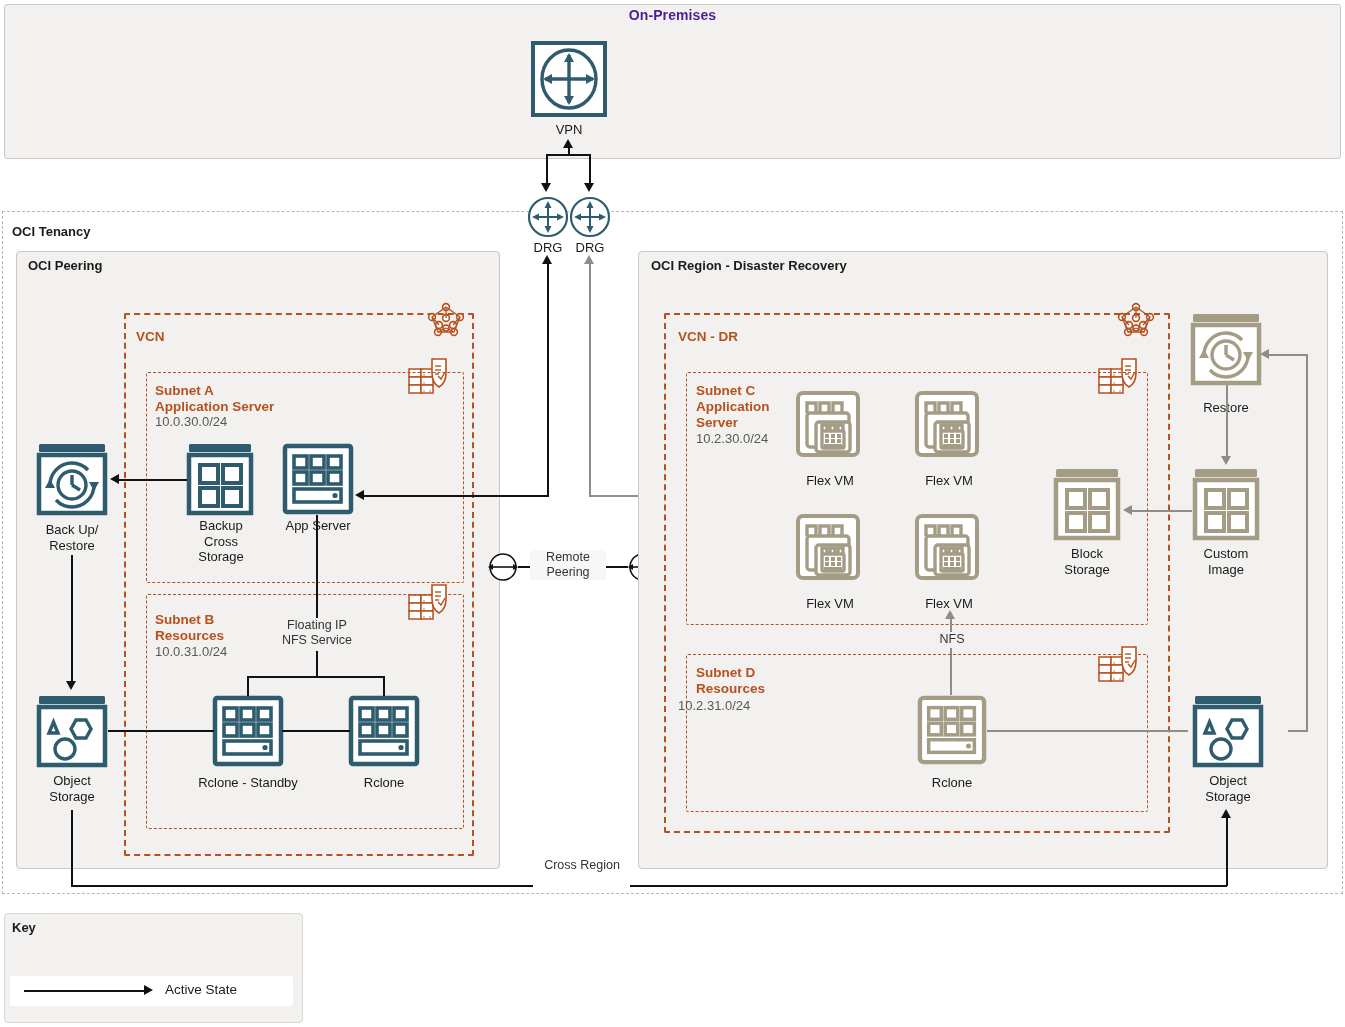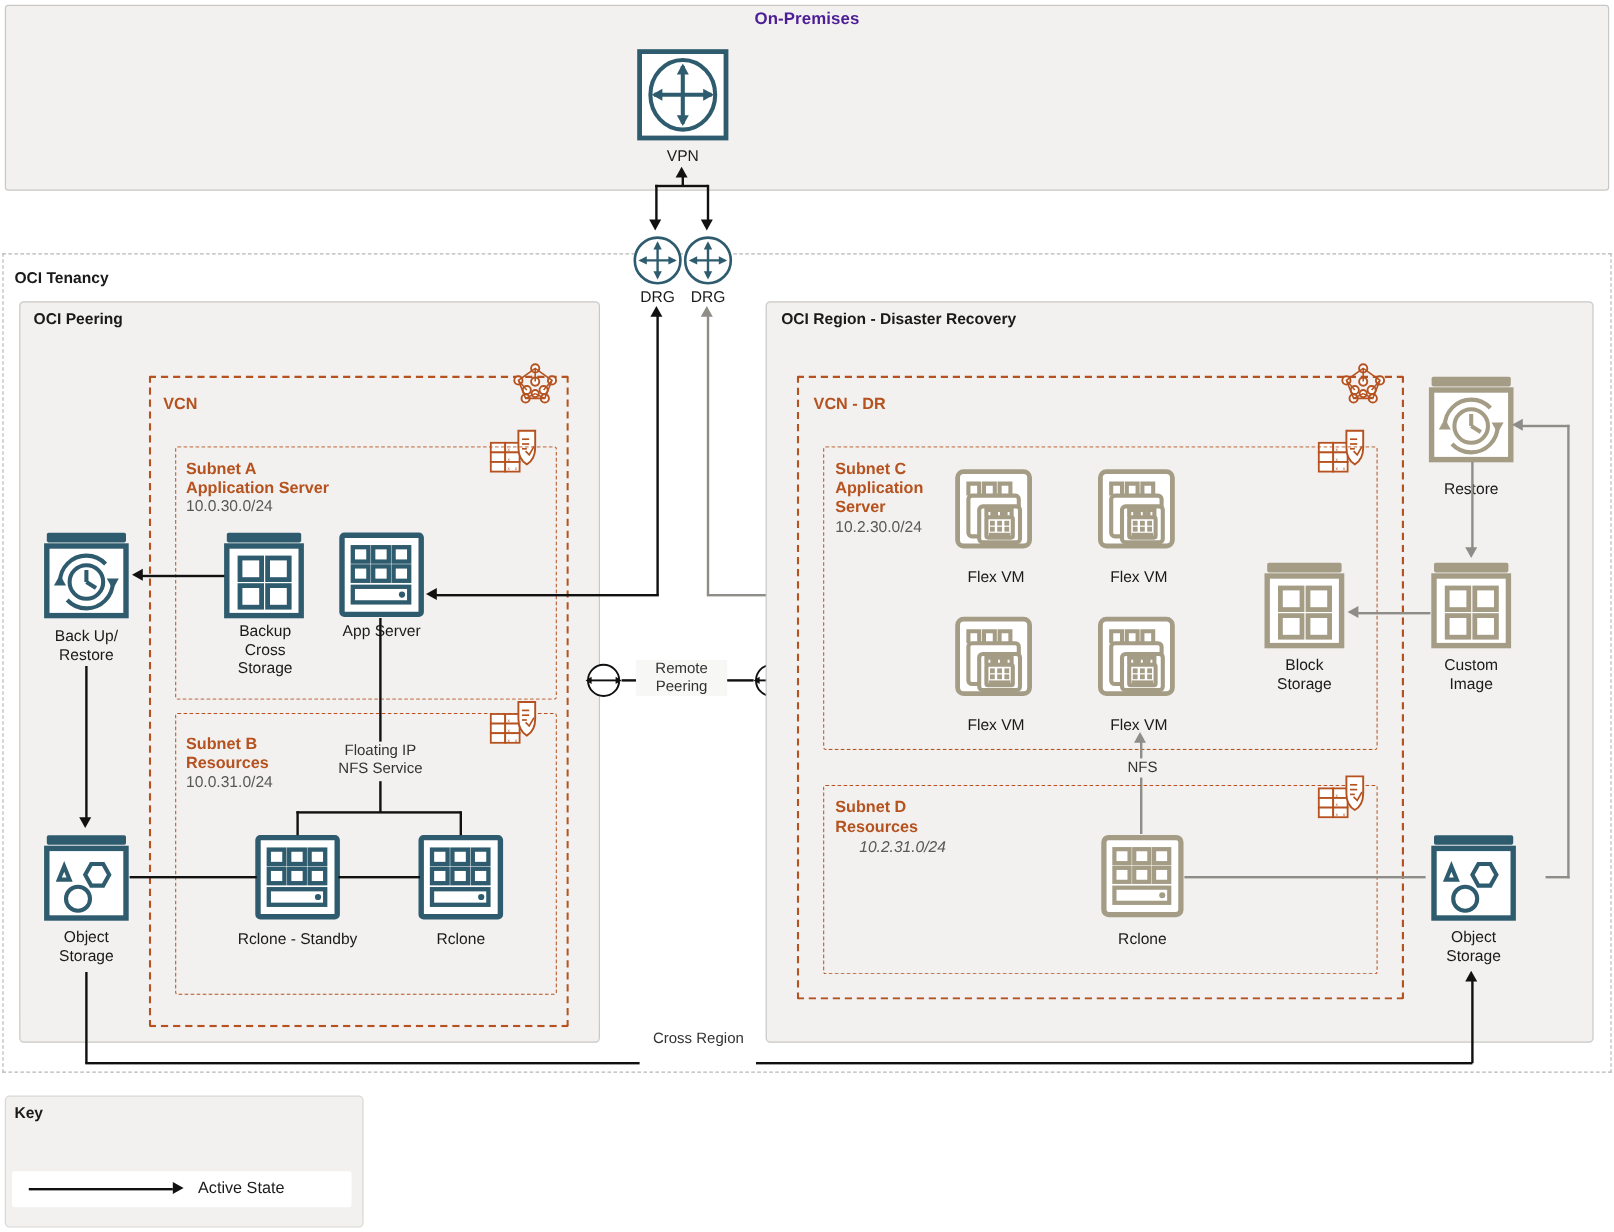--- a/index.html
+++ b/index.html
@@ -601,21 +601,21 @@
   <div class="abs node-label" style="left:909px; top:596px; width:80px;">Flex VM</div>
 
   <div class="abs edge-label" style="left:924px; top:632px; width:56px;">NFS</div>
   <div class="abs ln lnv gray" style="left:950px; top:617px; height:15px;"></div>
   <div class="abs arr arr-up g" style="left:945px; top:610px;"></div>
   <div class="abs ln lnv gray" style="left:950px; top:648px; height:47px;"></div>
 
   <div class="abs subnet-frame subnetD"></div>
   <div class="abs subnet-title" style="left:696px; top:665px;">Subnet D
 Resources</div>
-  <div class="abs subnet-cidr" style="left:716px; top:698px;font-style:italic;">10.2.31.0/24</div>
+  <div class="abs subnet-cidr" style="left:678px; top:698px;">10.2.31.0/24</div>
 
   <div class="abs" style="left:1098px; top:645px;">
     <svg width="40" height="38" viewBox="0 0 40 38">
       <g fill="#ffffff" stroke="#b5521f" stroke-width="1.5">
         <rect x="1" y="12" width="12" height="8"></rect>
           <rect x="13" y="12" width="12" height="8"></rect>
         <rect x="1" y="20" width="12" height="8"></rect>
           <rect x="13" y="20" width="12" height="8"></rect>
         <rect x="1" y="28" width="12" height="8"></rect>
           <rect x="13" y="28" width="12" height="8"></rect>

